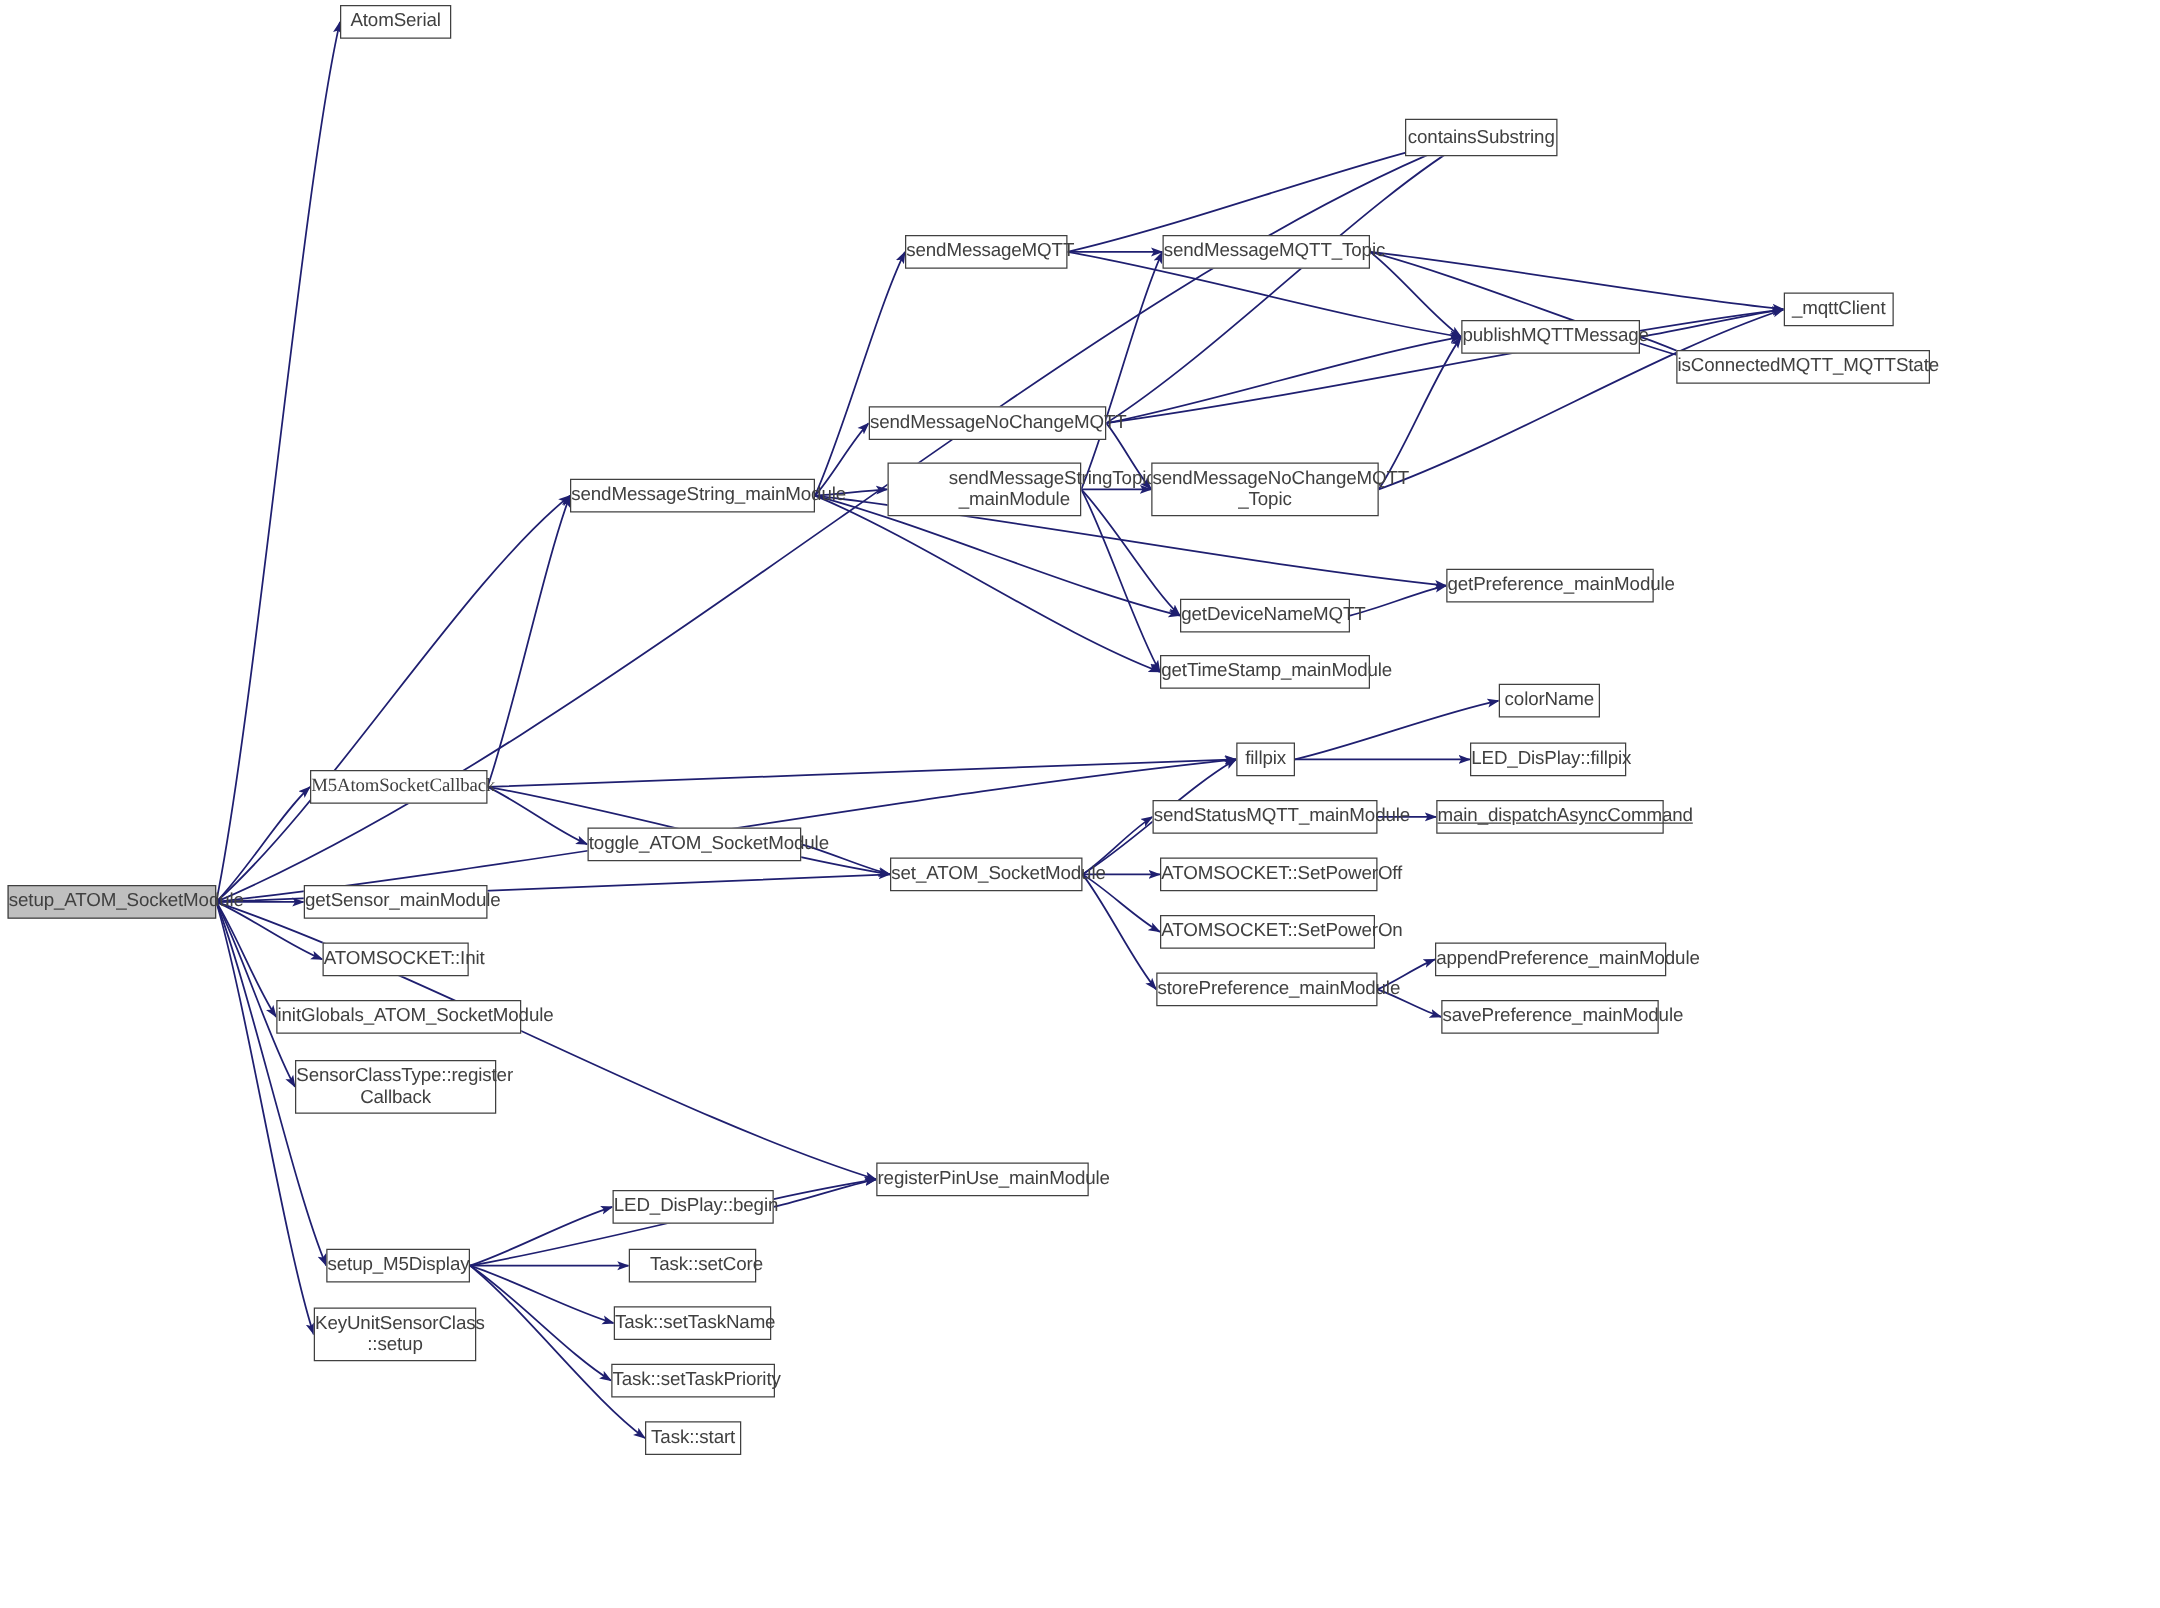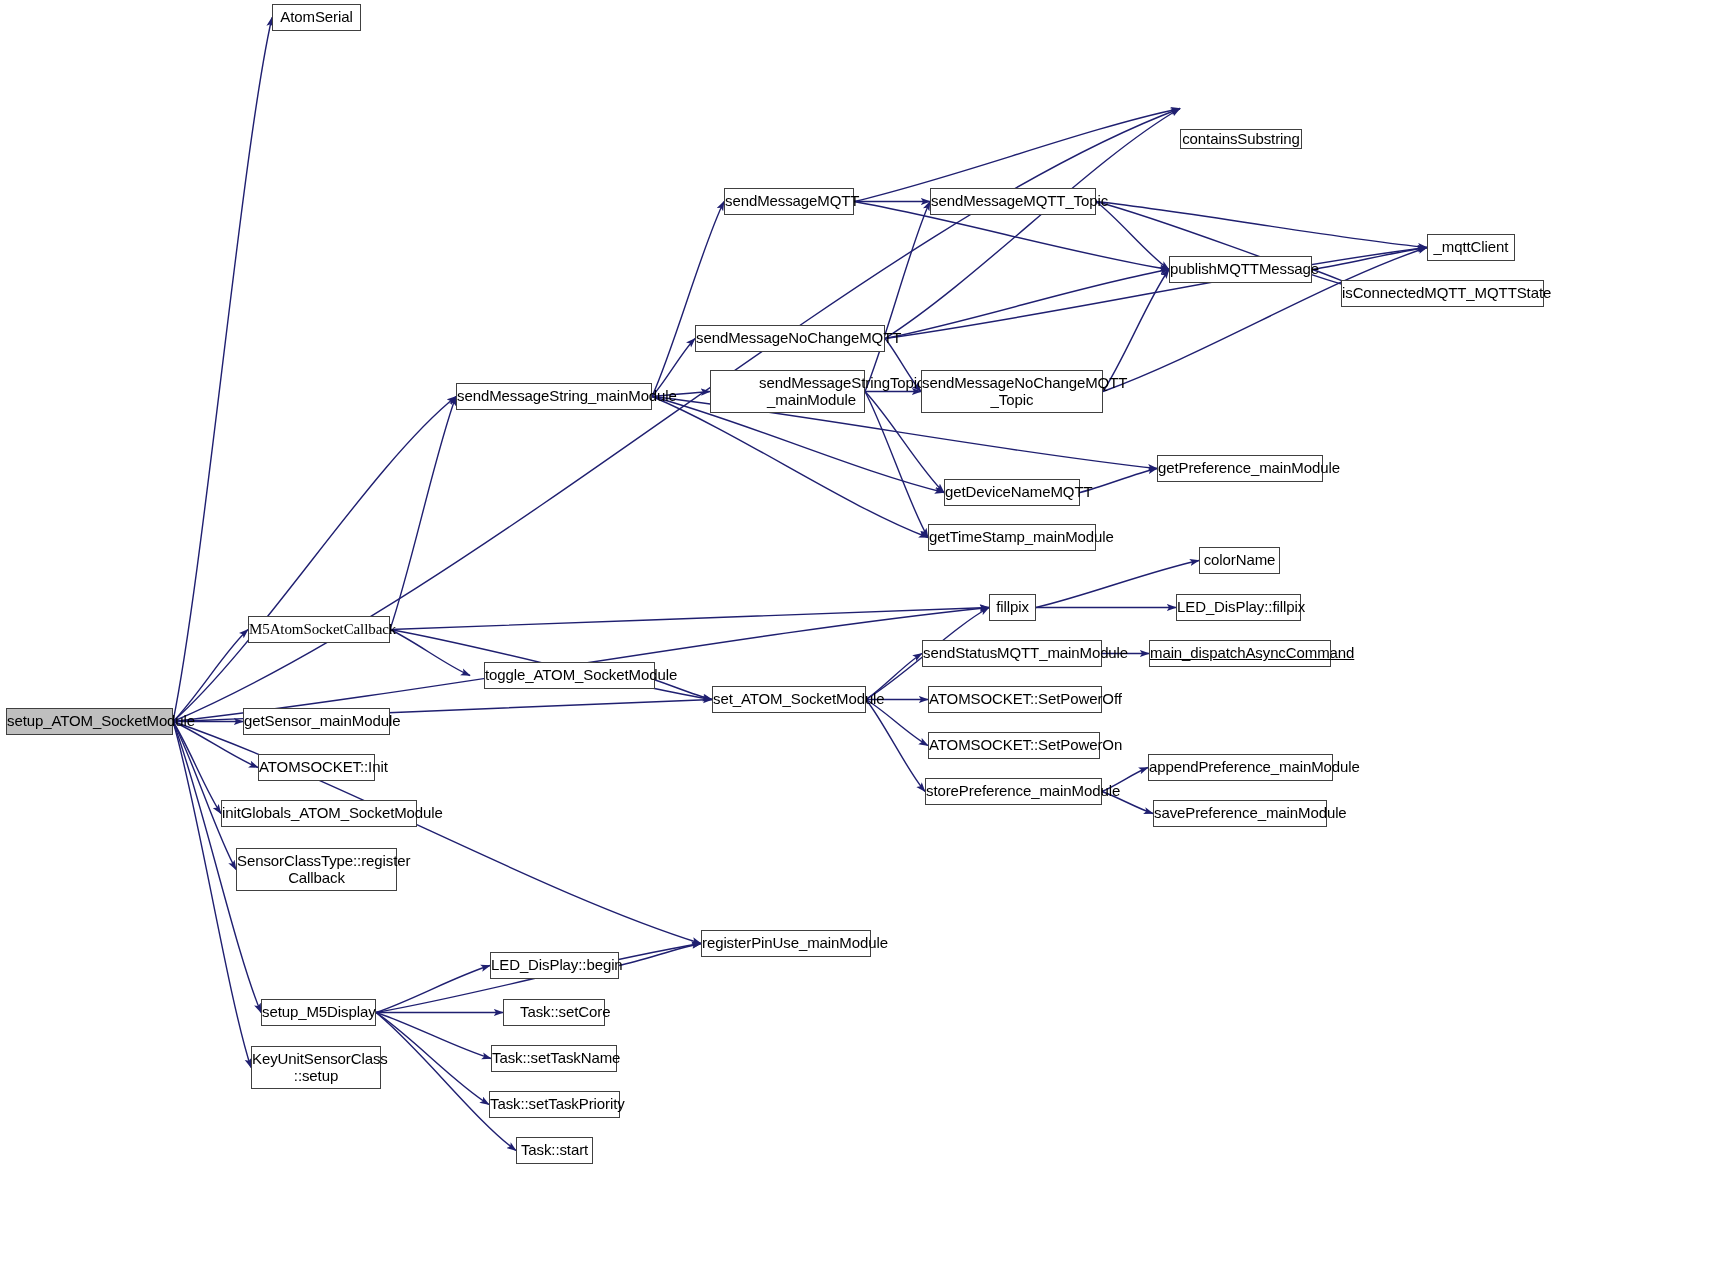--- a/index.html
+++ b/index.html
@@ -24,21 +24,21 @@
     top: 0;
     width: 1728px;
     height: 1286px;
     pointer-events: none;
   }
   .node {
     position: absolute;
     box-sizing: border-box;
     border: 1px solid #404040;
     background: #ffffff;
-    color: #000000;
+    color: #404040;
     font-size: 15px;
     line-height: 1.12;
     display: flex;
     align-items: center;
     justify-content: center;
     text-align: center;
     white-space: pre;
     letter-spacing: -0.1px;
     z-index: 5;
   }
@@ -120,42 +120,42 @@
         <path d="M376,1012.5 C412.48,1000.139 455.8,975.981 490,965.5" marker-end="url(#arrowhead)"></path>
         <path d="M376,1012.5 C416.64,1012.5 464.9,1012.5 503,1012.5" marker-end="url(#arrowhead)"></path>
         <path d="M376,1012.5 C412.8,1024.598 456.5,1048.2420000000002 491,1058.5" marker-end="url(#arrowhead)"></path>
         <path d="M376,1012.5 C412.16,1036.6960000000001 455.1,1083.984 489,1104.5" marker-end="url(#arrowhead)"></path>
         <path d="M376,1012.5 C420.8,1048.7939999999999 474,1119.726 516,1150.5" marker-end="url(#arrowhead)"></path>
         <path d="M619,965.5 C645.24,959.714 676.4,948.406 701,943.5" marker-end="url(#arrowhead)"></path>
       </g>
   </svg>
   <div id="node-layer">
       <div class="node" style="left: 272px; top: 4px; width: 89px; height: 27px;"><span class="node-label">AtomSerial</span></div>
-      <div class="node" style="left: 1180px; top: 95px; width: 122px; height: 20px; margin-top: 34px;"><span class="node-label">containsSubstring</span></div>
+      <div class="node" style="left: 1124px; top: 95px; width: 122px; height: 30px;"><span class="node-label">containsSubstring</span></div>
       <div class="node" style="left: 724px; top: 188px; width: 130px; height: 27px;"><span class="node-label">sendMessageMQTT</span></div>
       <div class="node" style="left: 930px; top: 188px; width: 166px; height: 27px;"><span class="node-label">sendMessageMQTT_Topic</span></div>
       <div class="node" style="left: 1427px; top: 234px; width: 88px; height: 27px;"><span class="node-label">_mqttClient</span></div>
       <div class="node" style="left: 1169px; top: 256px; width: 143px; height: 27px;"><span class="node-label">publishMQTTMessage</span></div>
       <div class="node" style="left: 1341px; top: 280px; width: 203px; height: 27px;"><span class="node-label">isConnectedMQTT_MQTTState</span></div>
       <div class="node" style="left: 695px; top: 325px; width: 190px; height: 27px;"><span class="node-label">sendMessageNoChangeMQTT</span></div>
       <div class="node" style="left: 456px; top: 383px; width: 196px; height: 27px;"><span class="node-label">sendMessageString_mainModule</span></div>
       <div class="node" style="left: 710px; top: 370px; width: 155px; height: 43px; padding-left: 48px;"><span class="node-label">sendMessageStringTopic
 _mainModule</span></div>
       <div class="node" style="left: 921px; top: 370px; width: 182px; height: 43px;"><span class="node-label">sendMessageNoChangeMQTT
 _Topic</span></div>
       <div class="node" style="left: 1157px; top: 455px; width: 166px; height: 27px;"><span class="node-label">getPreference_mainModule</span></div>
       <div class="node" style="left: 944px; top: 479px; width: 136px; height: 27px;"><span class="node-label">getDeviceNameMQTT</span></div>
       <div class="node" style="left: 928px; top: 524px; width: 168px; height: 27px;"><span class="node-label">getTimeStamp_mainModule</span></div>
       <div class="node" style="left: 1199px; top: 547px; width: 81px; height: 27px;"><span class="node-label">colorName</span></div>
       <div class="node" style="left: 989px; top: 594px; width: 47px; height: 27px;"><span class="node-label">fillpix</span></div>
       <div class="node" style="left: 1176px; top: 594px; width: 125px; height: 27px;"><span class="node-label">LED_DisPlay::fillpix</span></div>
       <div class="node" style="left: 248px; top: 616px; width: 142px; height: 27px; font-family: Liberation Serif, serif;"><span class="node-label">M5AtomSocketCallback</span></div>
       <div class="node" style="left: 922px; top: 640px; width: 180px; height: 27px;"><span class="node-label">sendStatusMQTT_mainModule</span></div>
       <div class="node" style="left: 1149px; top: 640px; width: 182px; height: 27px; text-decoration: underline;"><span class="node-label">main_dispatchAsyncCommand</span></div>
-      <div class="node" style="left: 470px; top: 662px; width: 171px; height: 27px; margin-left: 14px;"><span class="node-label">toggle_ATOM_SocketModule</span></div>
+      <div class="node" style="left: 470px; top: 662px; width: 171px; height: 27px;"><span class="node-label">toggle_ATOM_SocketModule</span></div>
       <div class="node" style="left: 712px; top: 686px; width: 154px; height: 27px;"><span class="node-label">set_ATOM_SocketModule</span></div>
       <div class="node" style="left: 928px; top: 686px; width: 174px; height: 27px;"><span class="node-label">ATOMSOCKET::SetPowerOff</span></div>
       <div class="node" style="left: 243px; top: 708px; width: 147px; height: 27px;"><span class="node-label">getSensor_mainModule</span></div>
       <div class="node" style="left: 928px; top: 732px; width: 172px; height: 27px;"><span class="node-label">ATOMSOCKET::SetPowerOn</span></div>
       <div class="node" style="left: 258px; top: 754px; width: 117px; height: 27px;"><span class="node-label">ATOMSOCKET::Init</span></div>
       <div class="node" style="left: 1148px; top: 754px; width: 185px; height: 27px;"><span class="node-label">appendPreference_mainModule</span></div>
       <div class="node" style="left: 925px; top: 778px; width: 177px; height: 27px;"><span class="node-label">storePreference_mainModule</span></div>
       <div class="node" style="left: 221px; top: 800px; width: 196px; height: 27px;"><span class="node-label">initGlobals_ATOM_SocketModule</span></div>
       <div class="node" style="left: 1153px; top: 800px; width: 174px; height: 27px;"><span class="node-label">savePreference_mainModule</span></div>
       <div class="node" style="left: 236px; top: 848px; width: 161px; height: 43px;"><span class="node-label">SensorClassType::register

